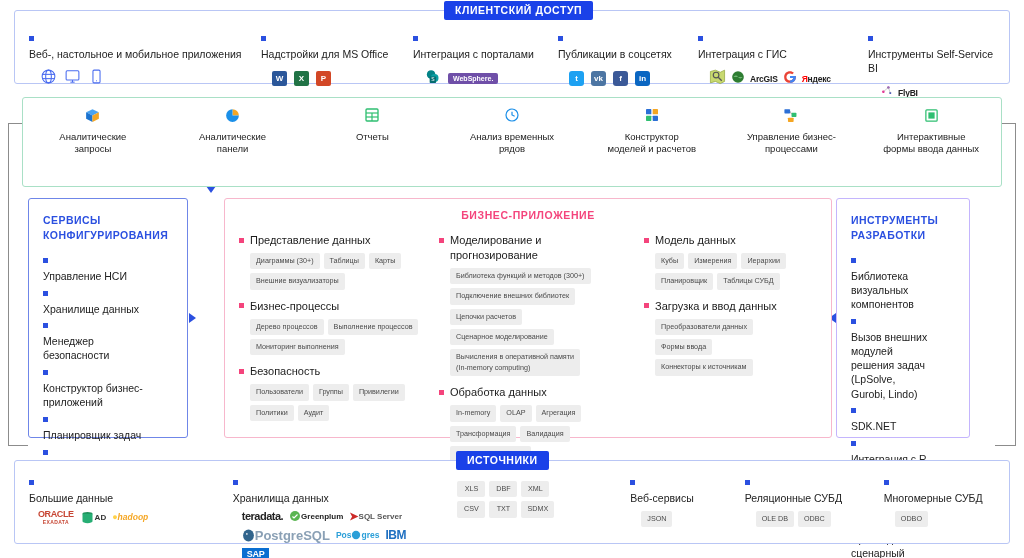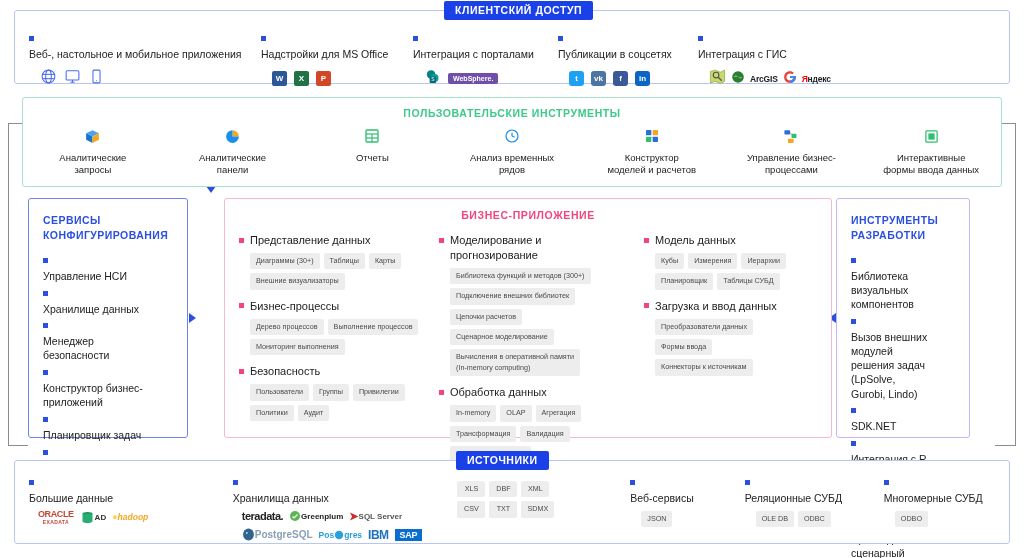--- a/index.html
+++ b/index.html
@@ -225,26 +225,42 @@
             <svg width="14" height="14" viewBox="0 0 24 24">
               <path d="M22 12c0 6-4 10-10 10S2 18 2 12 6 2 12 2c2.7 0 5 1 6.7 2.6l-2.8 2.7C14.9 6.4 13.6 5.9 12 5.9 8.6 5.9 5.9 8.6 5.9 12s2.7 6.1 6.1 6.1c3 0 5-1.7 5.5-4.2H12v-3.6h10c.1.6.1 1.1 0 1.7z" fill="#ea4335"></path>
               <path d="M12 10.3h10c.1.6.1 1.1 0 1.7 0 6-4 10-10 10v-3.9c3 0 5-1.7 5.5-4.2H12z" fill="#4285f4"></path>
             </svg></span>
           <span class="logotext">
             <span style="color:#ff0000">Я</span><span style="color:#222">ндекс</span>
           </span>
         </div>
       </div>
 
+      <div class="ca-col" style="width:150px">
+        <div class="bullet-row">
+          <span class="bsq blue"></span>
+          <span class="blabel">Инструменты Self-Service BI</span>
+        </div>
+        <div class="ca-icons" style="gap:4px">
+          <span>
+            <svg width="15" height="15" viewBox="0 0 24 24">
+              <circle cx="7" cy="14" r="2" fill="#e91e8c"></circle>
+                <circle cx="15" cy="7" r="2" fill="#8e44ad"></circle>
+              <circle cx="18" cy="16" r="1.7" fill="#3f51b5"></circle>
+              <line x1="7" y1="14" x2="15" y2="7" stroke="#aaa" stroke-width="1"></line>
+              <line x1="15" y1="7" x2="18" y2="16" stroke="#aaa" stroke-width="1"></line>
+            </svg></span>
+          <span class="logotext" style="color:#222">FlyBI</span>
+        </div>
+      </div>
 
     </div>
   </div>
 
   <div class="panel" id="user-tools">
-    <div class="sec-title-inline">ПОЛЬЗОВАТЕЛЬСКИЕ ИНСТРУМЕНТЫ</div>
     <div class="ut-row">
 
       <div class="ut-item">
         <div class="ut-ico">
           <svg width="17" height="17" viewBox="0 0 24 24">
             <polygon points="12,3 21,7.5 12,12 3,7.5" fill="#4aa3f0"></polygon>
             <polygon points="3,7.5 12,12 12,21 3,16.5" fill="#1b73d0"></polygon>
             <polygon points="21,7.5 12,12 12,21 21,16.5" fill="#f5a623"></polygon>
           </svg>
           </div>
@@ -546,21 +562,21 @@
             </span>
           <span class="logo">
             <span style="color:#cc2927;font-size:11px">➤</span>
             <span style="color:#555;font-size:8px">SQL Server</span>
             </span>
           <span class="logo">
             <svg width="13" height="13" viewBox="0 0 24 24">
                 <ellipse cx="12" cy="12" rx="10" ry="11" fill="#31648c"></ellipse>
               <ellipse cx="9" cy="9" rx="1.4" ry="1.8" fill="#fff"></ellipse>
               </svg>
-            <span style="color:#8aa0b5;font-size:10px">PostgreSQL</span>
+            <span style="color:#8aa0b5;font-size:13px">PostgreSQL</span>
             </span>
           <span class="logo">
             <span style="color:#2b9fd8;font-size:8.5px">Pos</span>
             <svg width="10" height="10" viewBox="0 0 24 24">
                 <circle cx="12" cy="12" r="10" fill="#2b9fd8"></circle>
               </svg>
             <span style="color:#2b9fd8;font-size:8.5px">gres</span>
             </span>
           <span class="logo" style="color:#1f70c1;font-size:12px;letter-spacing:-.5px">IBM</span>
           <span class="logo" style="background:#0a6ed1;color:#fff;padding:1px 5px;font-size:9px;letter-spacing:-.3px">SAP</span>

